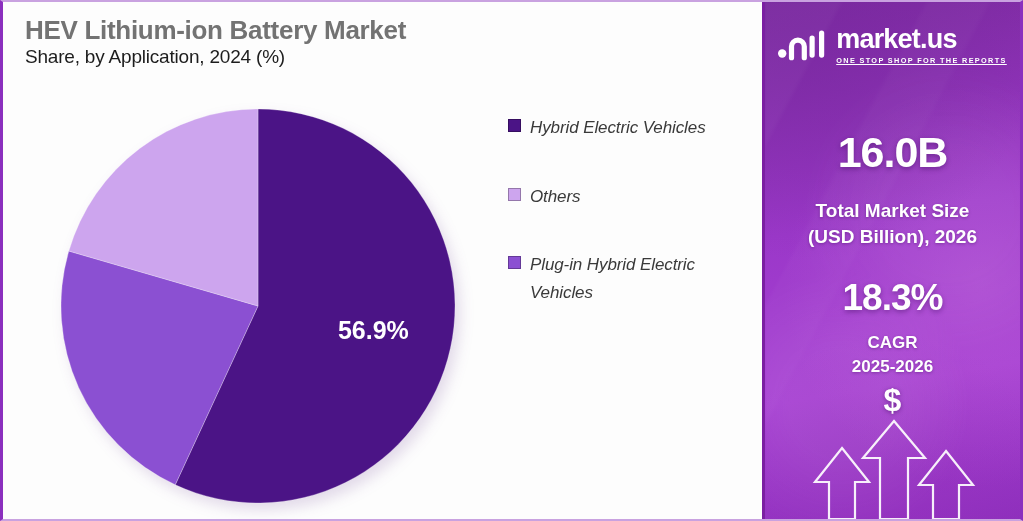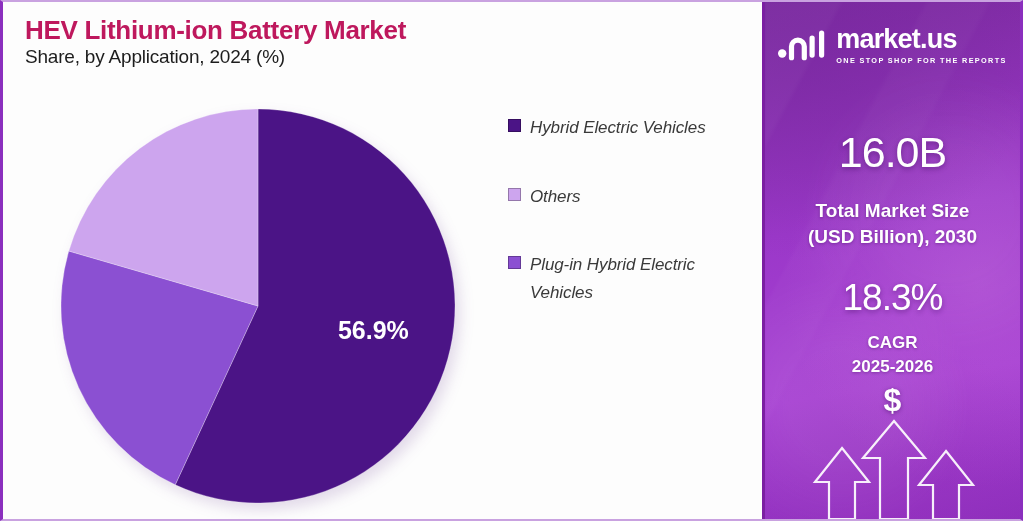--- a/index.html
+++ b/index.html
@@ -21,21 +21,21 @@
     overflow:hidden;
   }
 
   
   .chart-pane{
     position:absolute;left:0;top:0;width:765px;height:100%;
     background:#fdfdfd;
   }
   .titles{position:absolute;left:22px;top:14px;}
   .chart-title{
-    font-size:26px;font-weight:bold;color:#be185d;
+    font-size:26px;font-weight:bold;color:#737373;
     letter-spacing:-0.3px;line-height:1.15;margin:0;
     white-space:nowrap;
   }
   .chart-subtitle{
     font-size:19px;color:#1d1d1d;margin:0 0 0 0;
     font-weight:400;letter-spacing:-0.2px;white-space:nowrap;
   }
 
   .pie-wrap{position:absolute;left:55px;top:104px;width:400px;height:400px;}
   .pie-shadow{
@@ -85,24 +85,24 @@
     display:flex;align-items:center;justify-content:center;gap:8px;
   }
   .logo-mark{width:50px;height:33px;flex:0 0 50px;}
   .logo-text{text-align:left;}
   .logo-name{
     font-size:27px;font-weight:bold;letter-spacing:-0.8px;line-height:1;
     color:#ffffff;
   }
   .logo-tag{
     font-size:7.3px;font-weight:bold;letter-spacing:1.35px;
-    margin-top:3px;color:#ffffff;white-space:nowrap;
+    margin-top:3px;color:#ffffff;white-space:nowrap;text-decoration:underline;
   }
   .stat-big{
-    position:absolute;left:0;right:0;font-weight:normal;
+    position:absolute;left:0;right:0;font-weight:bold;
     text-shadow:0 2px 5px rgba(60,10,90,.45);
   }
   .size-value{top:126px;font-size:43px;letter-spacing:-1px;}
   .size-label{
     position:absolute;left:0;right:0;top:196px;
     font-size:19px;font-weight:bold;line-height:1.35;
     text-shadow:0 1px 3px rgba(60,10,90,.4);
   }
   .cagr-value{top:275px;font-size:37px;letter-spacing:-1px;}
   .cagr-label{
@@ -169,21 +169,21 @@
       </svg>
       <div class="logo-text">
         <div class="logo-name">market.us</div>
         <div class="logo-tag">ONE STOP SHOP FOR THE REPORTS</div>
       </div>
     </div>
 
     <div class="stat-big size-value">16.0B</div>
     <div class="size-label">
       <div>Total Market Size</div>
-      <div>(USD Billion), 2030</div>
+      <div>(USD Billion), 2026</div>
     </div>
 
     <div class="stat-big cagr-value">18.3%</div>
     <div class="cagr-label">
       <div>CAGR</div>
       <div>2025-2026</div>
     </div>
 
     <div class="arrows">
       <div class="dollar">$</div>

